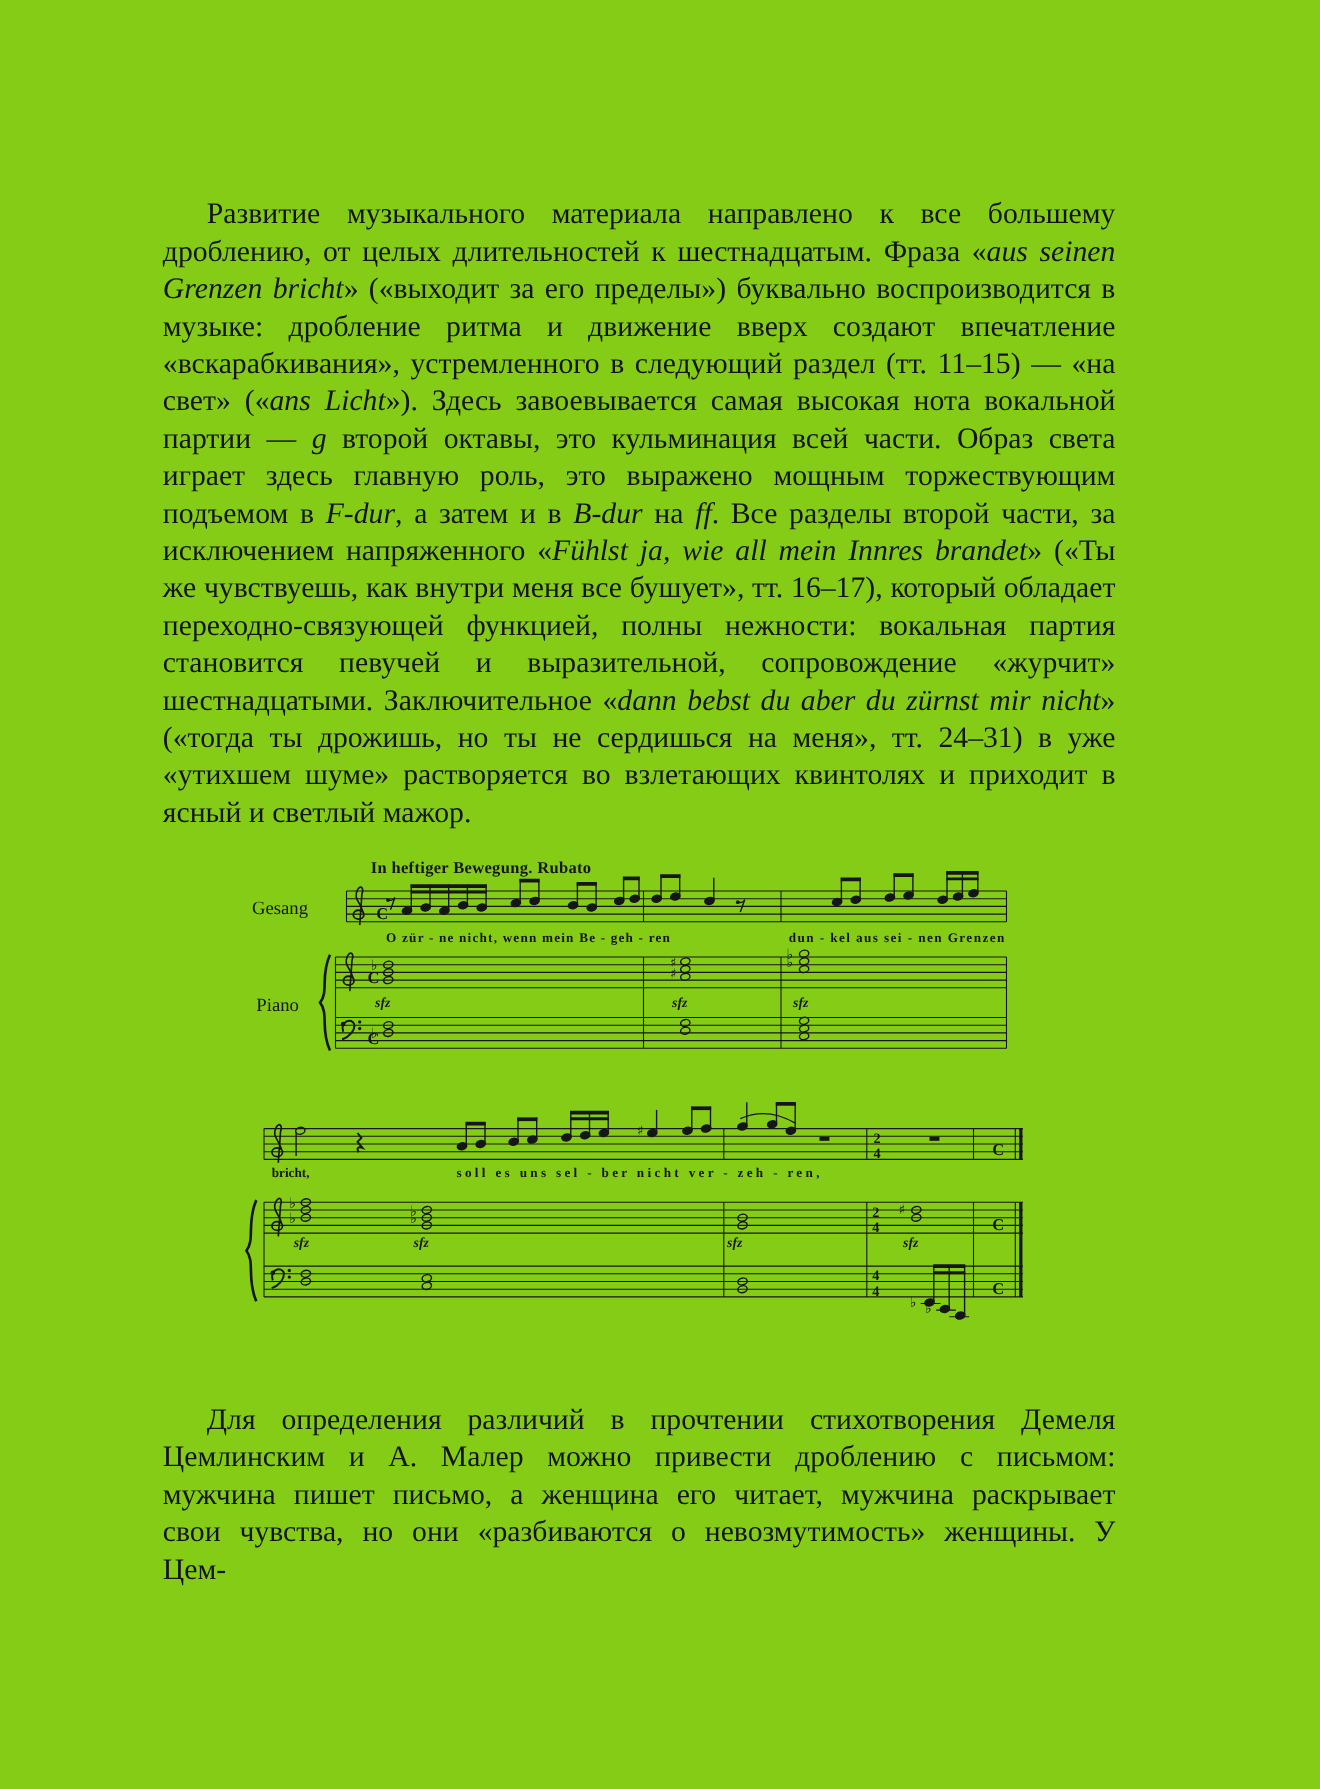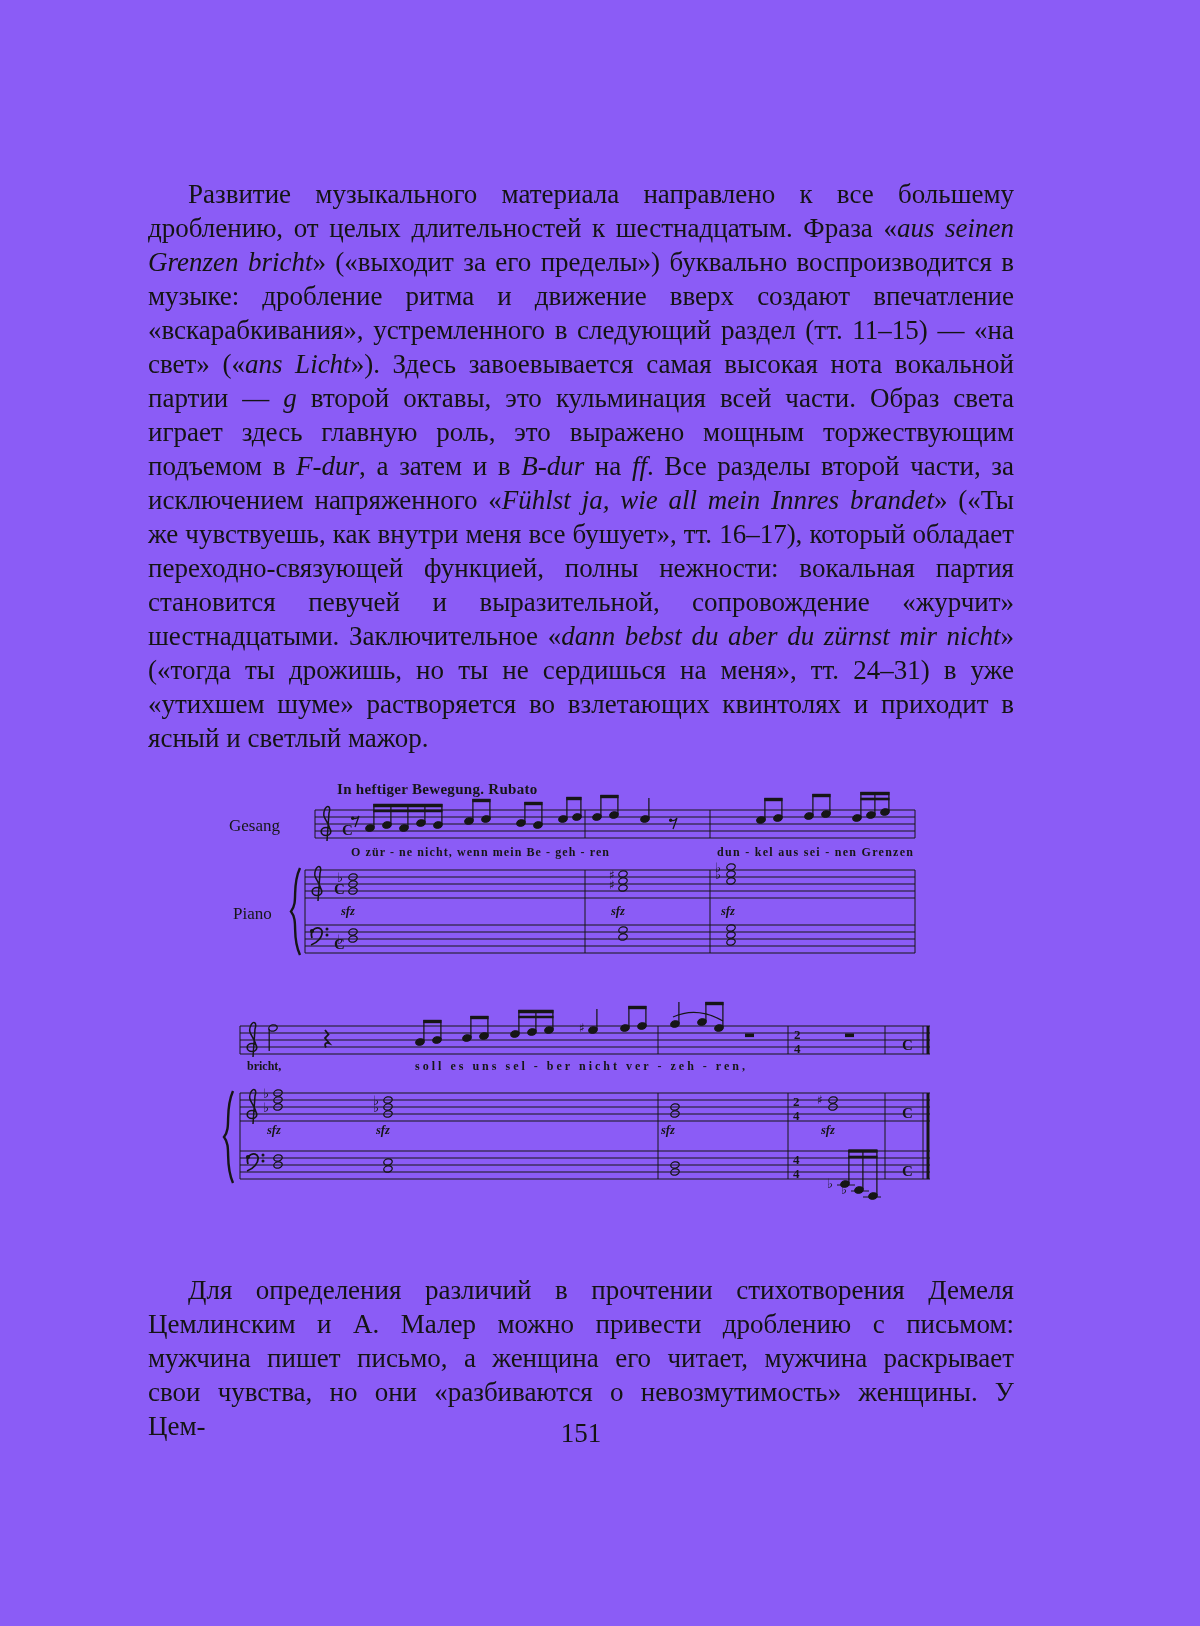--- a/index.html
+++ b/index.html
@@ -1,20 +1,20 @@
 <!DOCTYPE html>
 <html><head>
 <meta charset="utf-8">
 <style>
   html,body{margin:0;padding:0;}
   body{
     width:1200px;height:1626px;position:relative;background:#ffffff;
     font-family:"Liberation Serif",serif;color:#141414;overflow:hidden;
   }
-  .page{position:absolute;inset:0;background:#8b5cf6;}
+  .page{position:absolute;inset:0;background:#84cc16;}
   .body-text{
     position:absolute;left:148px;width:866px;
     font-size:27px;line-height:34px;text-align:justify;
     text-indent:40px;color:#141414;
   }
   #para1{top:150px;}
   #para2{top:1246px;word-spacing:4px;}
   .it{font-style:italic;}
   #caption{
     position:absolute;left:148px;top:734px;width:866px;
@@ -294,14 +294,13 @@
       <text class="ts" x="589" y="275">4</text>
       <text class="ts" x="588" y="328">2</text>
       <text class="ts" x="588" y="342">4</text>
       <text class="ts" x="588" y="386">4</text>
       <text class="ts" x="588" y="400">4</text>
     </svg>
   </div>
 
   <p id="para2" class="body-text"><span>Для определения различий в прочтении стихотворения Демеля Цемлинским и А. Малер можно привести дроблению с письмом: мужчина пишет письмо, а женщина его читает, мужчина раскрывает свои чувства, но они «разбиваются о невозмутимость» женщины. У Цем-</span></p>
 
-  <div id="pagenum">151</div>
 </div>
 
 </body></html>

